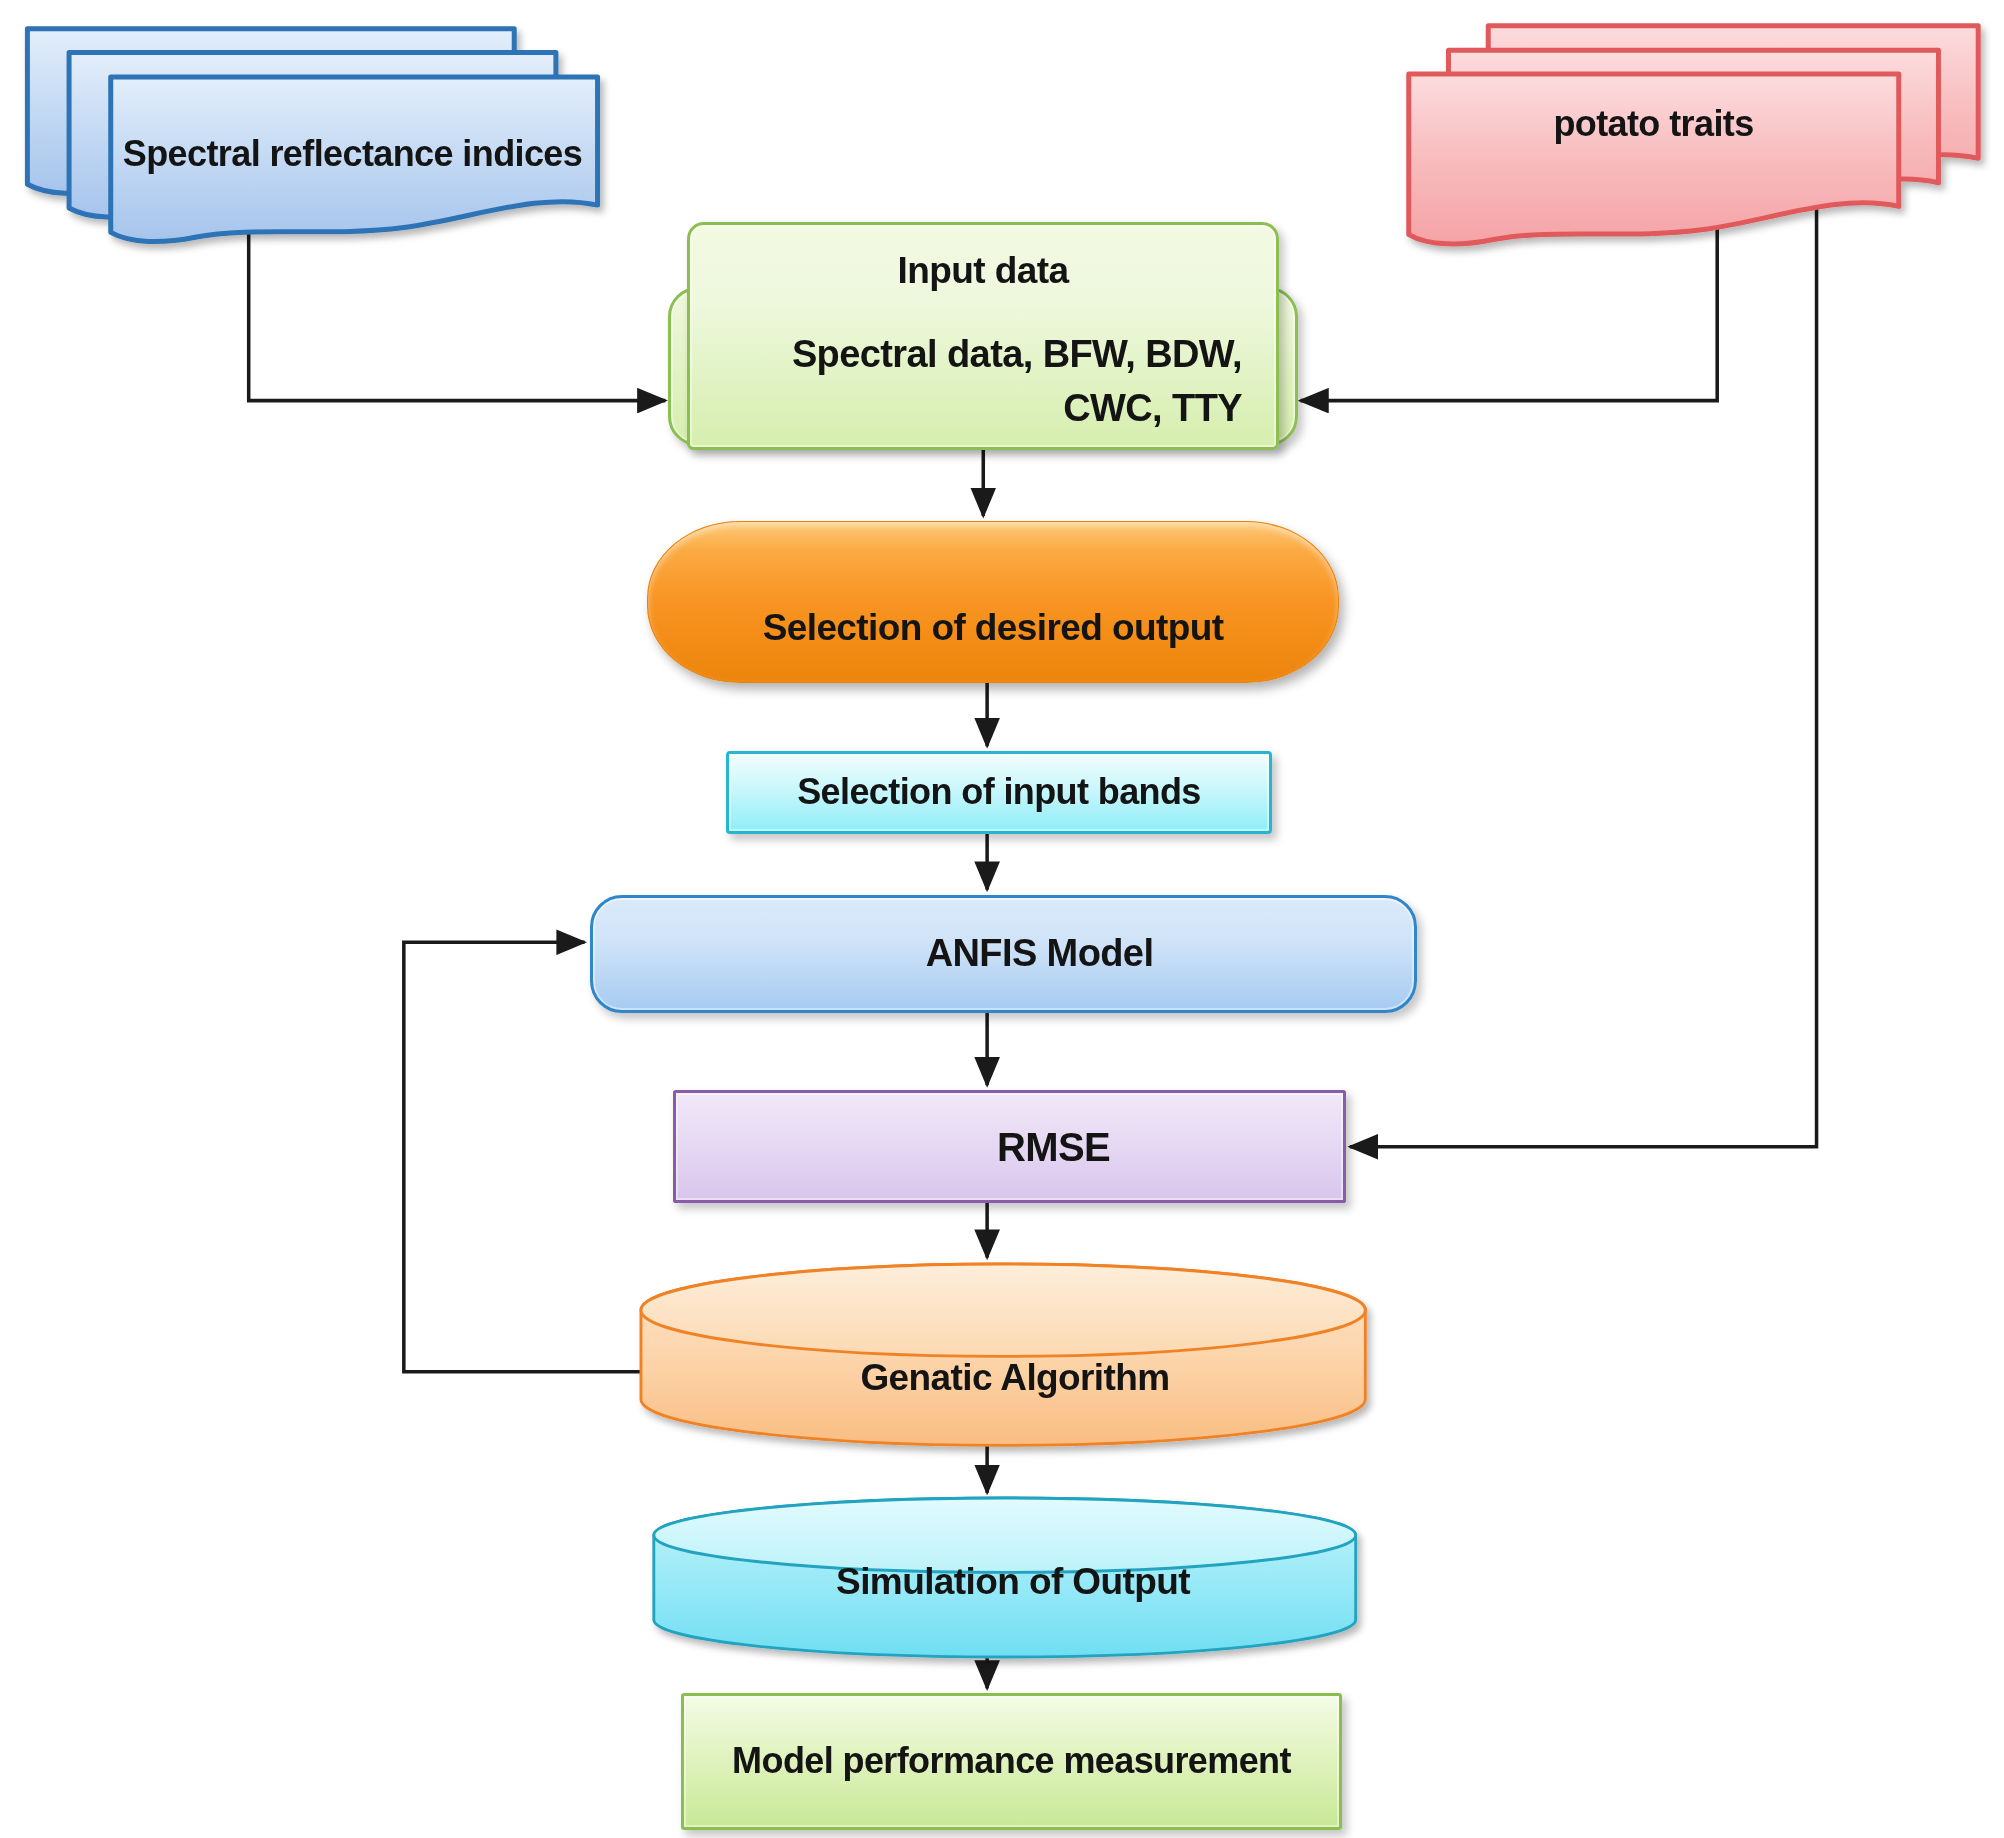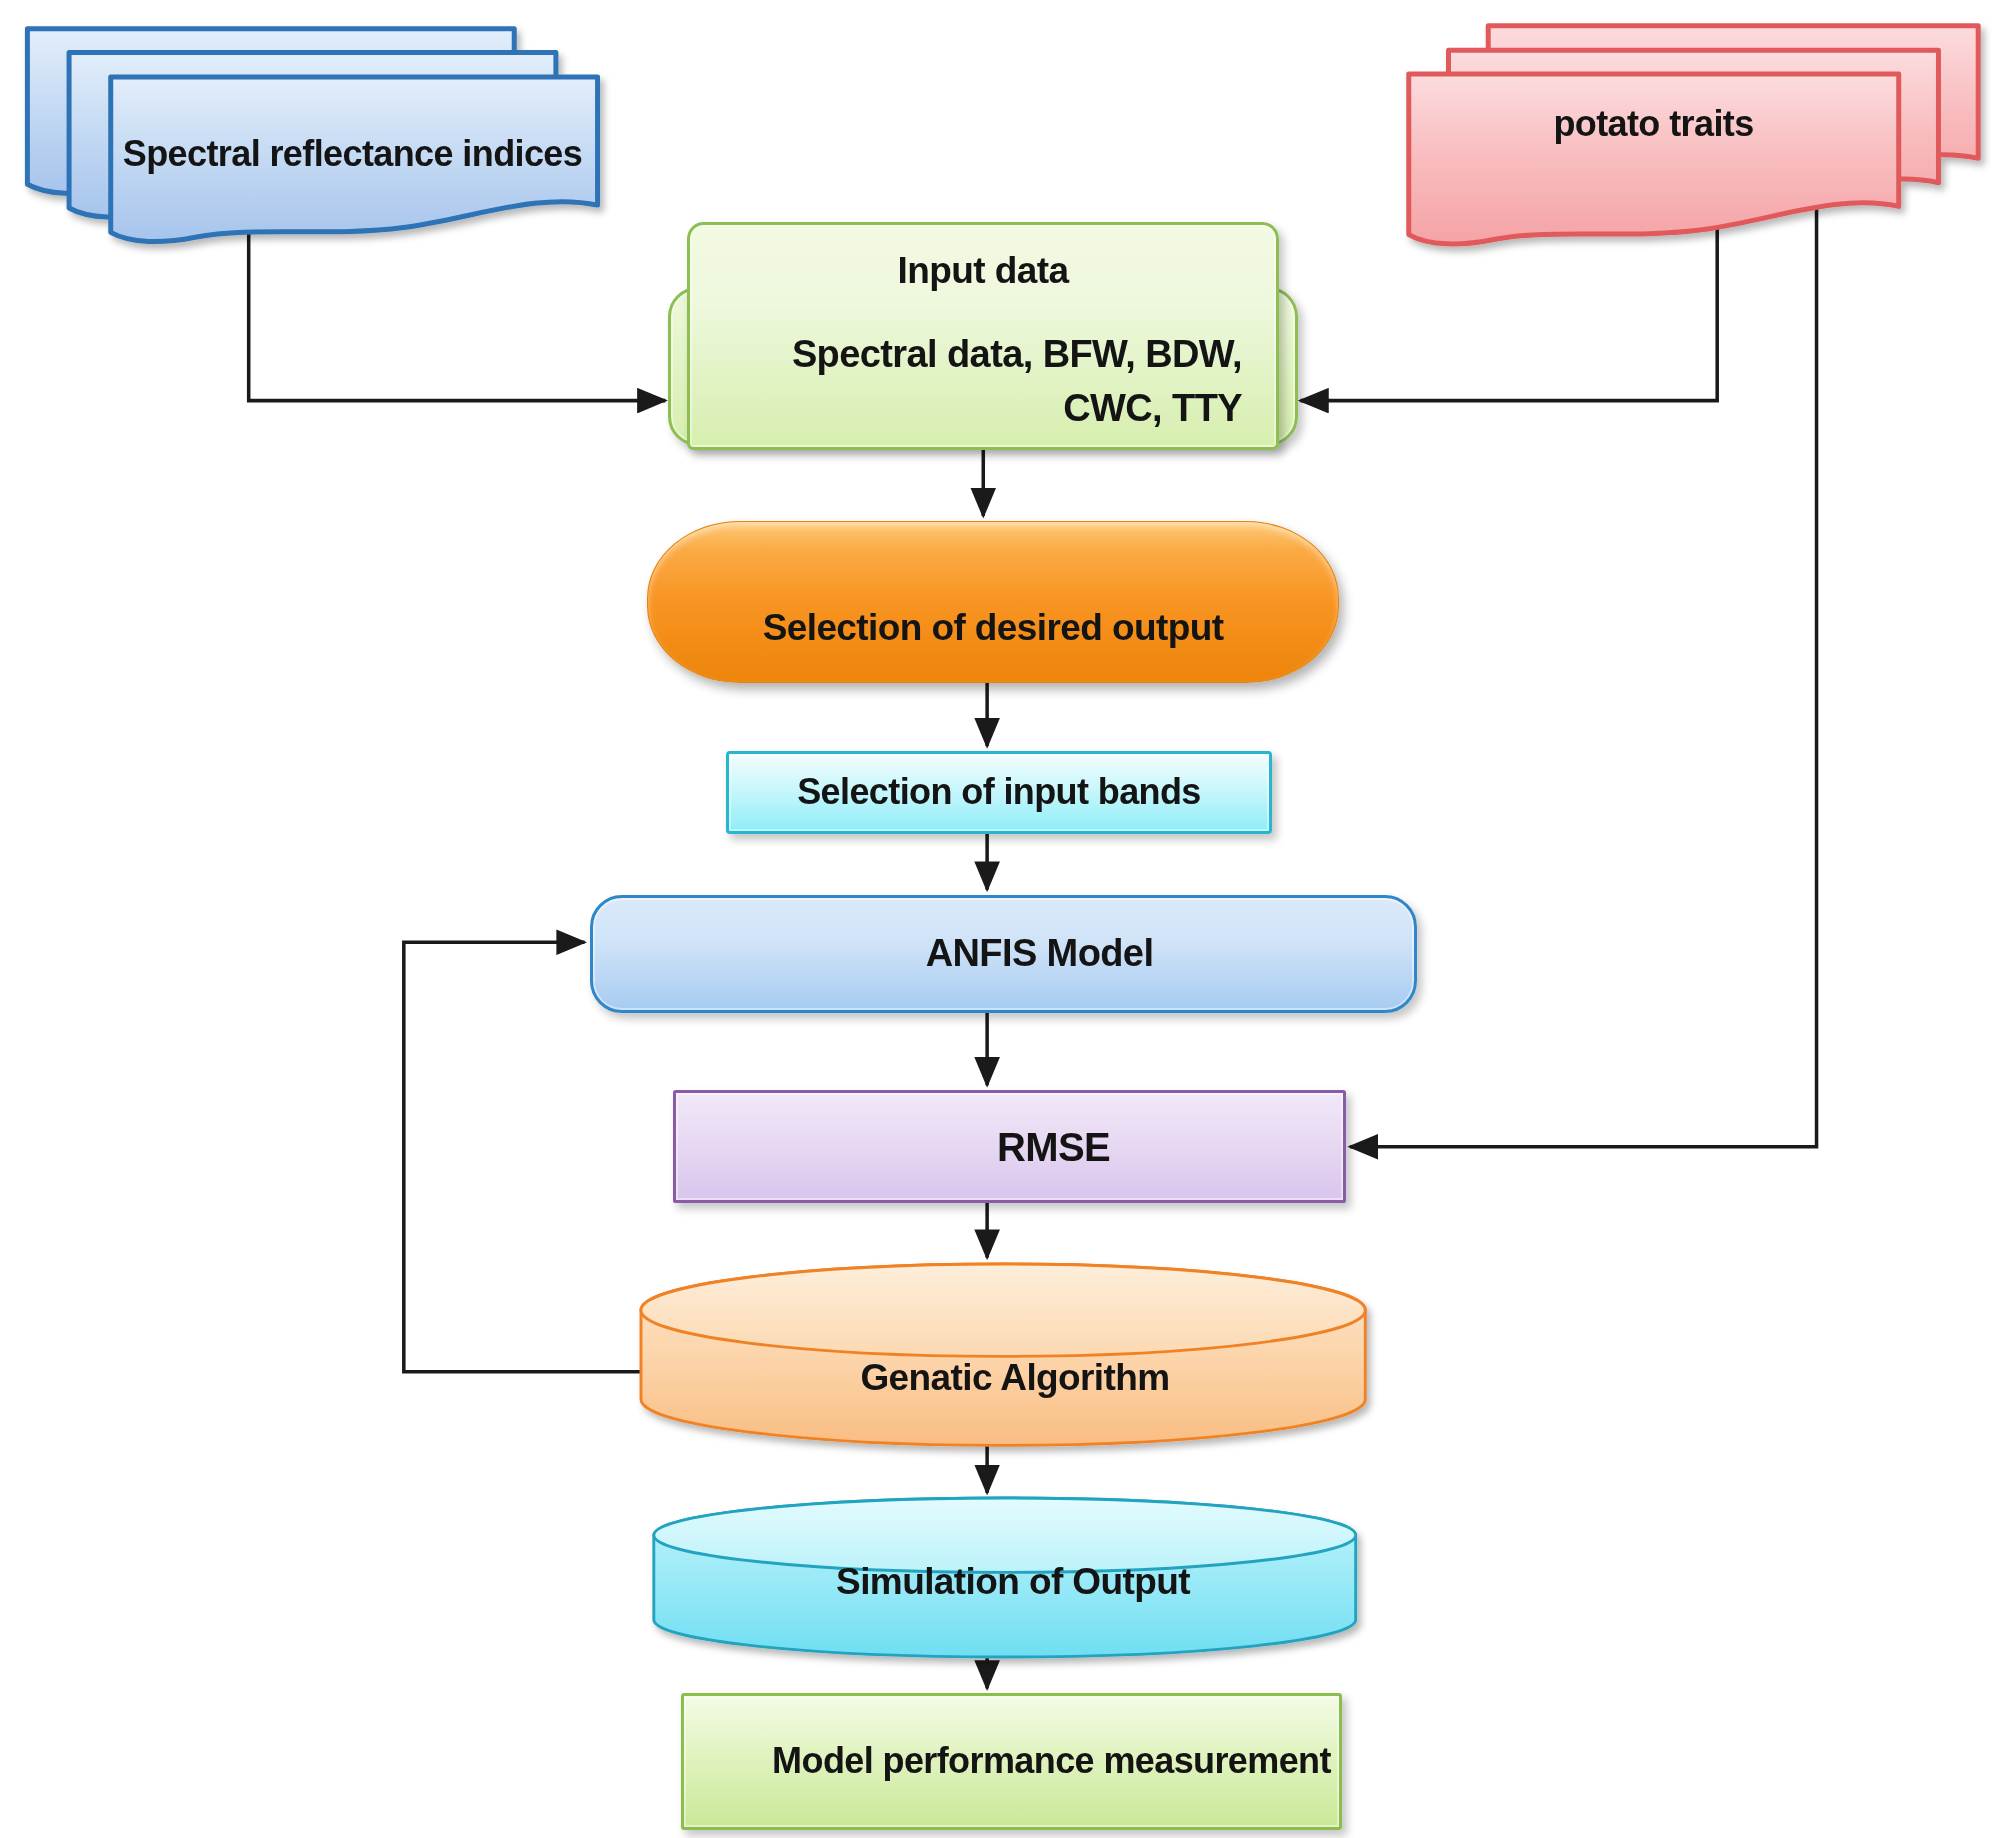--- a/index.html
+++ b/index.html
@@ -73,21 +73,21 @@
   .lbl-spectral   { left: 122px;  top: 100px;  width: 461px;  height: 109px; font-size: 36px; }
   .lbl-potato     { left: 1429px; top: 95px;  width: 449px;  height: 58px;  font-size: 36px; text-align: right; }
   .lbl-input-title{ left: 687px; top: 245px;  width: 592px;  height: 51px;  font-size: 37px; }
   .lbl-input-body { left: 723px; top: 324px;  width: 519px;  height: 115px; font-size: 38px; justify-content: flex-start; text-align: right; line-height: 1.42; }
   .lbl-pill       { left: 647px; top: 547px;  width: 692px; height: 162px; font-size: 37px; }
   .lbl-bands      { left: 726px; top: 751px; width: 546px;  height: 83px; font-size: 36px; }
   .lbl-anfis      { left: 590px;  top: 895px; width: 827px; height: 118px; font-size: 38px; margin-left: 36px; }
   .lbl-rmse       { left: 673px; top: 1090px; width: 673px; height: 113px; font-size: 40px; padding-left: 44px; }
   .lbl-ga         { left: 641px; top: 1310px; width: 724px; height: 135px; font-size: 37px; padding-left: 12px; }
   .lbl-sim        { left: 654px; top: 1518px; width: 702px; height: 128px; font-size: 37px; margin-left: 8px; }
-  .lbl-perf       { left: 681px; top: 1693px; width: 661px; height: 137px; font-size: 36px; padding-left: 40px; }
+  .lbl-perf       { left: 681px; top: 1693px; width: 661px; height: 137px; font-size: 36px; }
 </style>
 </head>
 <body>
 
 <div class="canvas">
 
   <svg class="layer" width="2005" height="1839" viewBox="0 0 3128 2869">
     <defs>
       <marker id="ah" viewBox="0 0 12 10" markerUnits="userSpaceOnUse" markerWidth="48" markerHeight="40" refX="11" refY="5" orient="auto">
         <path d="M0,0 L12,5 L0,10 Z" fill="#1a1a1a"></path>

